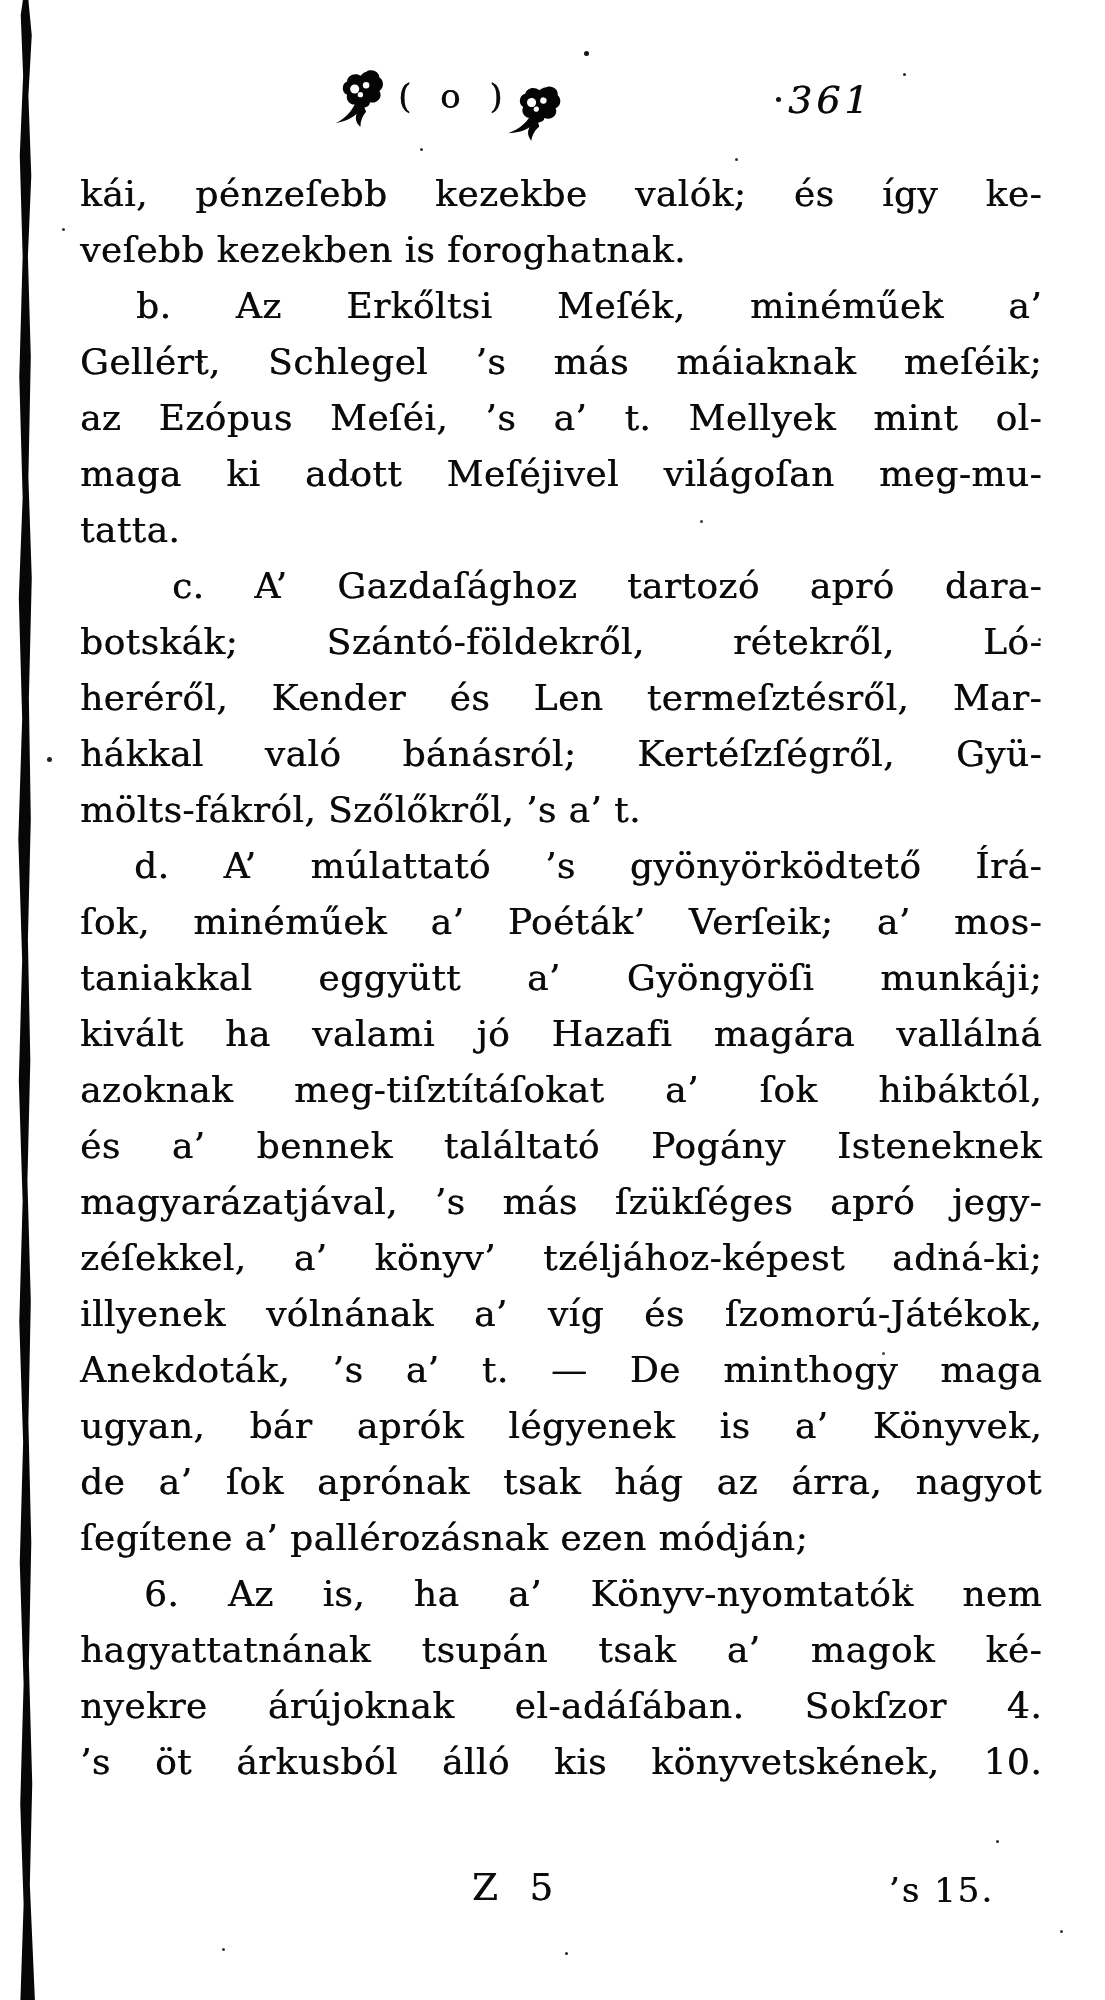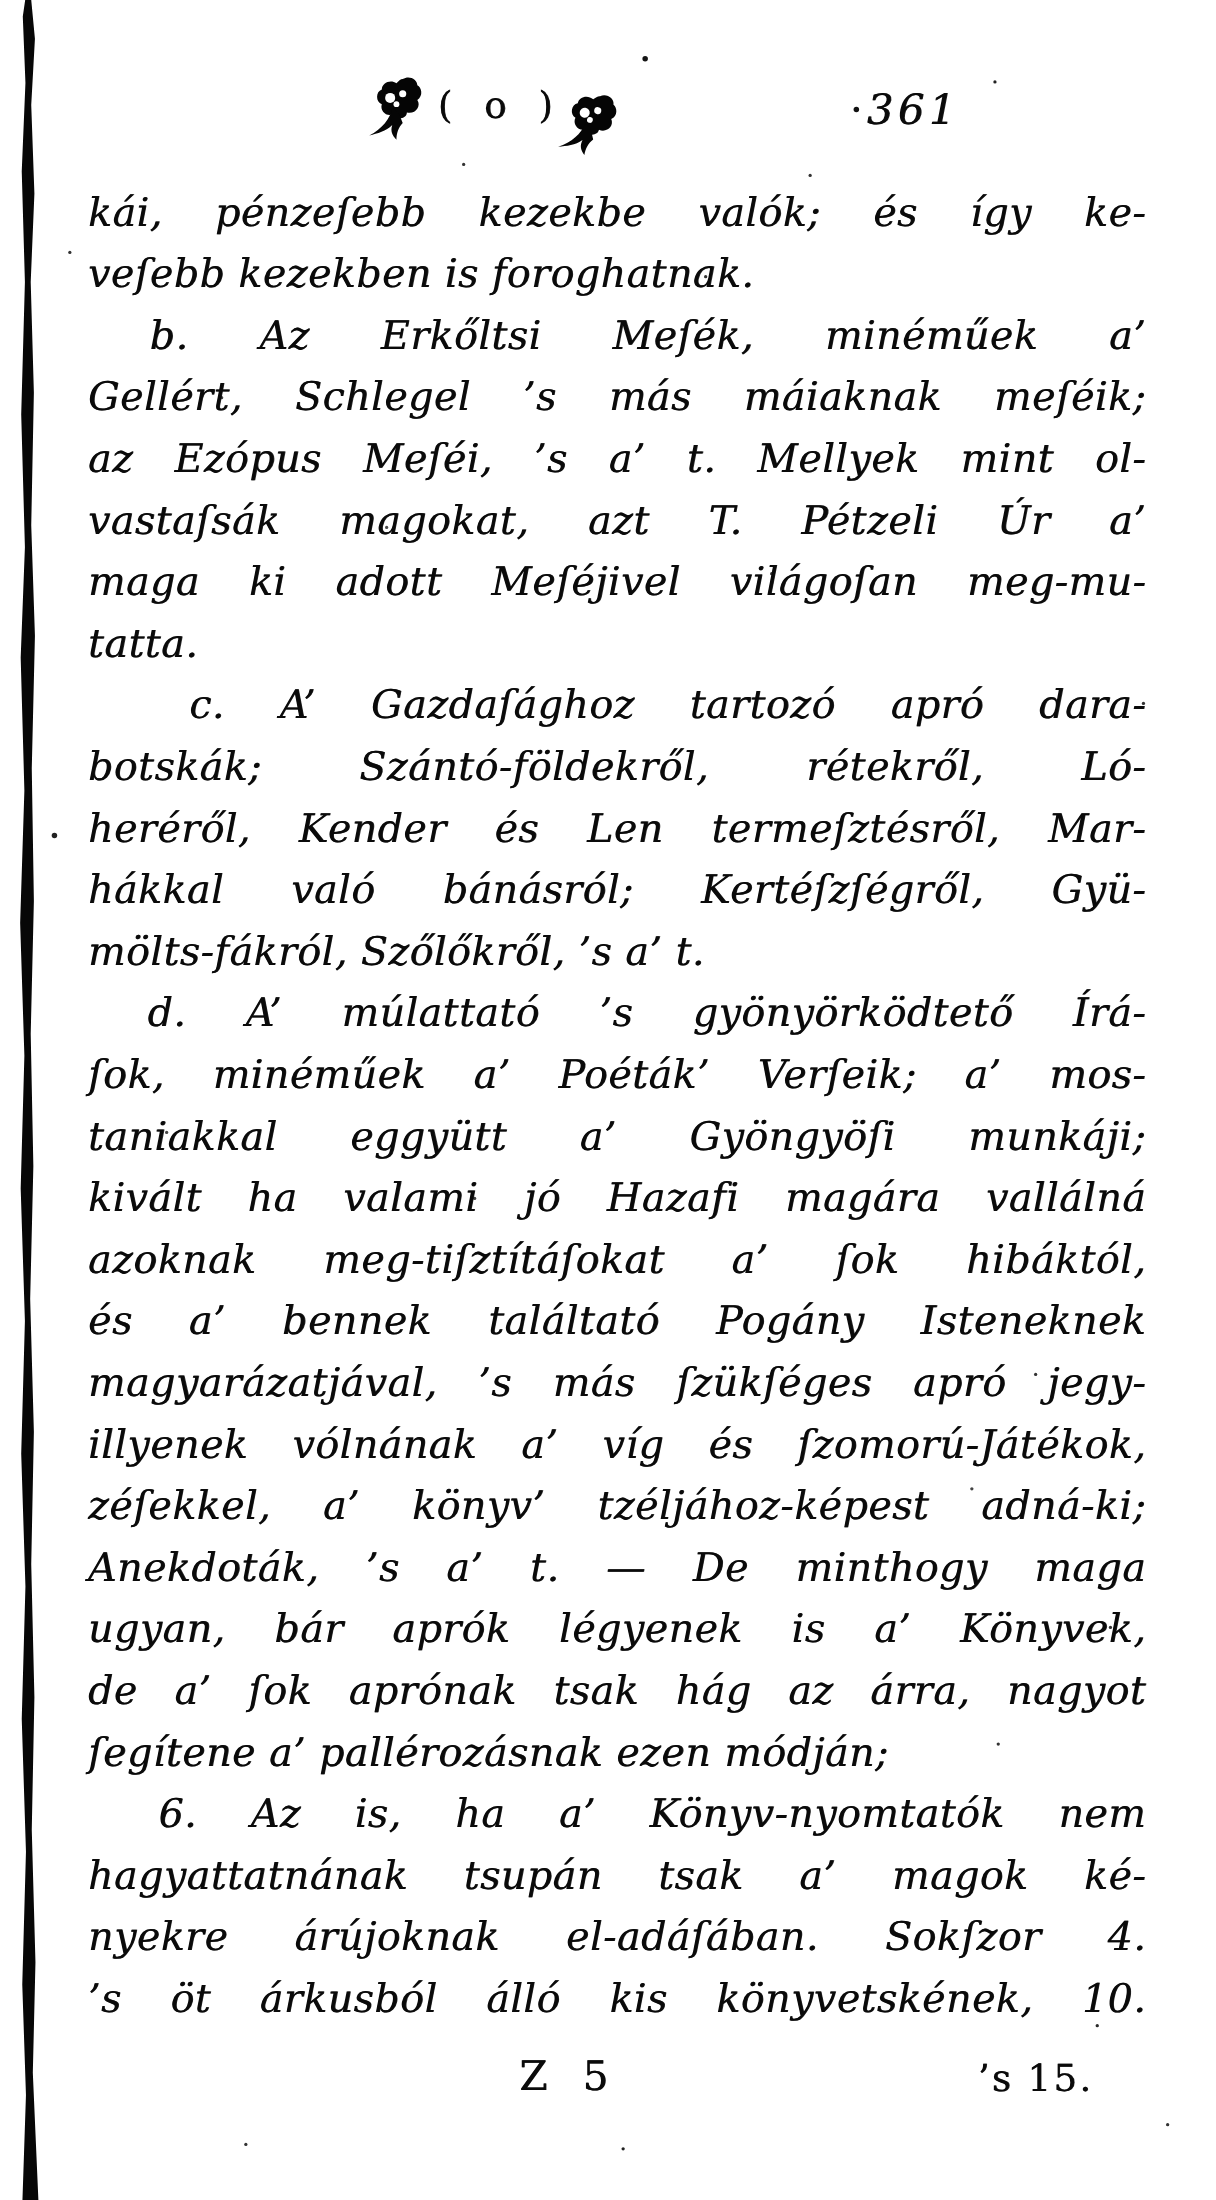--- a/index.html
+++ b/index.html
@@ -51,21 +51,20 @@
     font-style:italic;
   }
   .body-text{
     position:absolute;left:80px;top:166px;width:962px;
   }
   .line{
     font-size:36px;line-height:56px;letter-spacing:0.4px;
     text-align:justify;text-align-last:justify;
     text-shadow:0.5px 0 0 rgba(10,10,10,.85);
     white-space:normal;
-    font-style:italic;
   }
   .line.short{text-align:left;text-align-last:left;}
   .footer{position:absolute;left:80px;top:1866px;width:962px;height:56px;}
   .signature{
     position:absolute;left:392px;top:0;
     font-size:37px;letter-spacing:10px;
     text-shadow:0.6px 0 0 rgba(10,10,10,.9);
   }
   .catchword{
     position:absolute;right:48px;top:4px;
@@ -103,37 +102,36 @@
     </span>
     <span class="pagenum">361</span>
   </header>
 
   <main class="body-text">
       <div class="line">kái, pénzeſebb kezekbe valók; és így ke-</div>
       <div class="line short">veſebb kezekben is foroghatnak.</div>
       <div class="line" style="text-indent: 56px;">b. Az Erkőltsi Meſék, minéműek a’</div>
       <div class="line">Gellért, Schlegel ’s más máiaknak meſéik;</div>
       <div class="line">az Ezópus Meſéi, ’s a’ t. Mellyek mint ol-</div>
-      <div class="line">vastaſsák magokat, azt T. Pétzeli Úr a’</div>
       <div class="line">maga ki adott Meſéjivel világoſan meg-mu-</div>
       <div class="line short">tatta.</div>
       <div class="line" style="text-indent: 92px;">c. A’ Gazdaſághoz tartozó apró dara-</div>
       <div class="line">botskák; Szántó-földekről, rétekről, Ló-</div>
       <div class="line">heréről, Kender és Len termeſztésről, Mar-</div>
       <div class="line">hákkal való bánásról; Kertéſzſégről, Gyü-</div>
       <div class="line short">mölts-fákról, Szőlőkről, ’s a’ t.</div>
       <div class="line" style="text-indent: 54px;">d. A’ múlattató ’s gyönyörködtető Írá-</div>
       <div class="line">ſok, minéműek a’ Poéták’ Verſeik; a’ mos-</div>
       <div class="line">taniakkal eggyütt a’ Gyöngyöſi munkáji;</div>
       <div class="line">kivált ha valami jó Hazafi magára vallálná</div>
       <div class="line">azoknak meg-tiſztítáſokat a’ ſok hibáktól,</div>
       <div class="line">és a’ bennek találtató Pogány Isteneknek</div>
       <div class="line">magyarázatjával, ’s más ſzükſéges apró jegy-</div>
+      <div class="line">zéſekkel, a’ könyv’ tzéljához-képest adná-ki;</div>
       <div class="line">illyenek vólnának a’ víg és ſzomorú-Játékok,</div>
-      <div class="line">zéſekkel, a’ könyv’ tzéljához-képest adná-ki;</div>
       <div class="line">Anekdoták, ’s a’ t. — De minthogy maga</div>
       <div class="line">ugyan, bár aprók légyenek is a’ Könyvek,</div>
       <div class="line">de a’ ſok aprónak tsak hág az árra, nagyot</div>
       <div class="line short">ſegítene a’ pallérozásnak ezen módján;</div>
       <div class="line" style="text-indent: 64px;">6. Az is, ha a’ Könyv-nyomtatók nem</div>
       <div class="line">hagyattatnának tsupán tsak a’ magok ké-</div>
       <div class="line">nyekre árújoknak el-adáſában. Sokſzor 4.</div>
       <div class="line">’s öt árkusból álló kis könyvetskének, 10.</div>
     </main>
 

